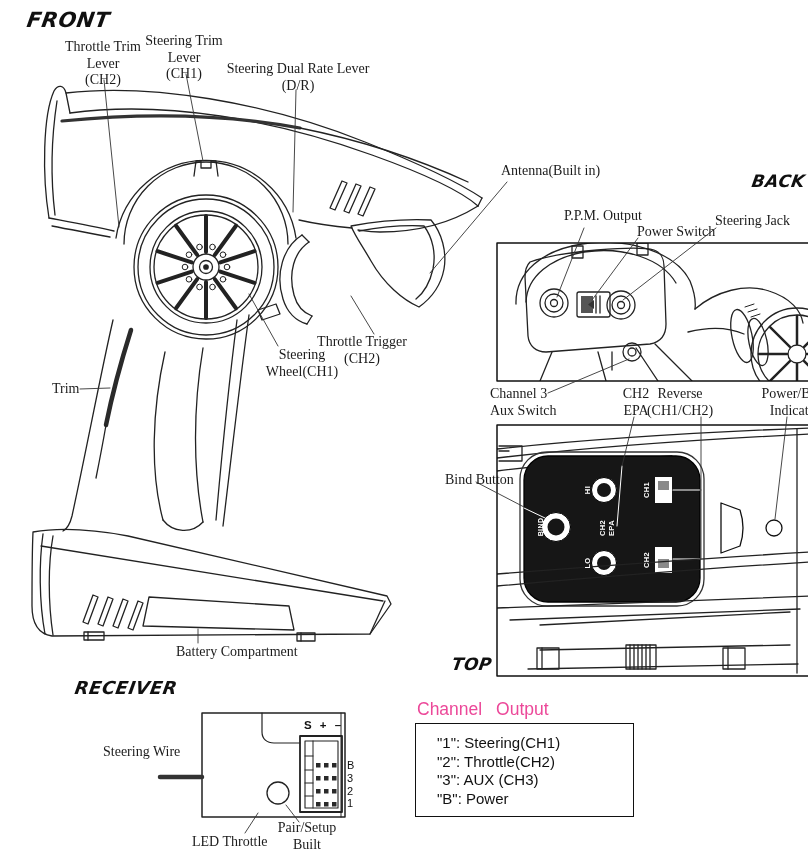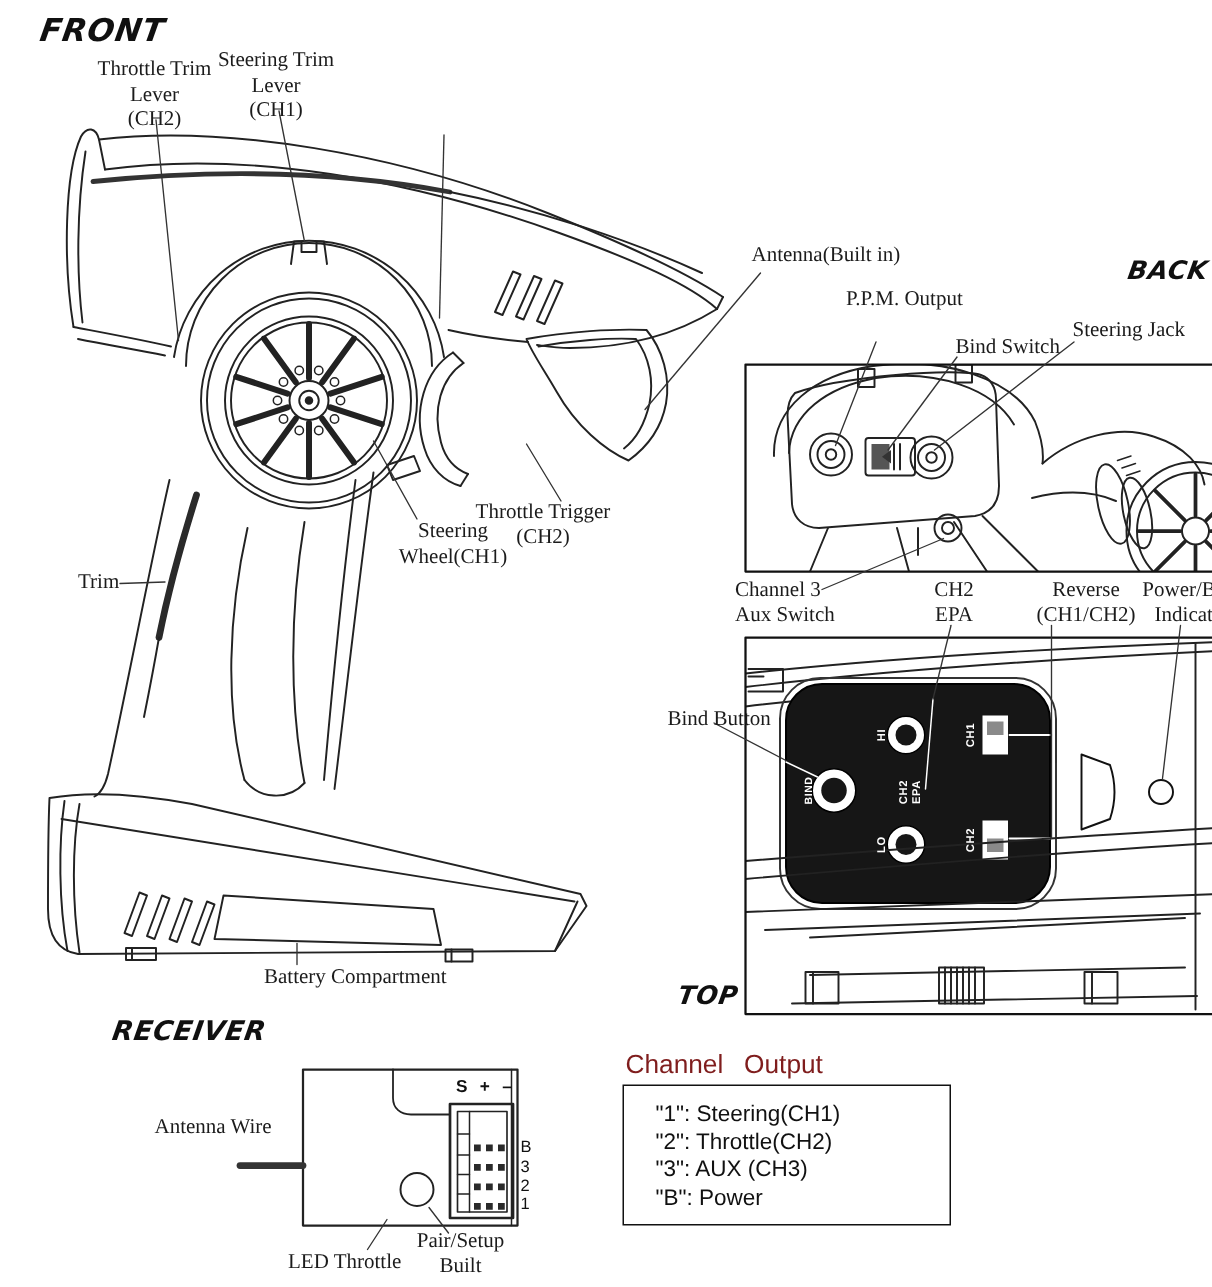--- a/index.html
+++ b/index.html
@@ -11,21 +11,21 @@
   .c{text-align:center;}
   .styled{position:absolute;font-family:"DejaVu Sans",sans-serif;font-weight:bold;
           font-style:italic;color:#101010;transform:skewX(-9deg);letter-spacing:.5px;
           white-space:nowrap;}
   .ptxt{position:absolute;font-family:"Liberation Sans",sans-serif;font-weight:bold;color:#fff;
         font-size:7.5px;line-height:1.25;letter-spacing:.4px;white-space:pre-line;text-align:center;
         transform:translate(-50%,-50%) rotate(-90deg);}
   .pin{position:absolute;left:347px;font-size:11px;color:#111;}
   .pins-header{position:absolute;left:304px;top:719px;font-size:11.5px;font-weight:bold;
                letter-spacing:2.5px;color:#111;}
-  .co-title{position:absolute;left:417px;top:699px;font-size:17.5px;word-spacing:9px;color:#7f1d1d;}
+  .co-title{position:absolute;left:417px;top:699px;font-size:17.5px;word-spacing:9px;color:#ec4899;}
   .co-box{position:absolute;left:415px;top:723px;width:219px;height:94px;border:1.6px solid #111;
           box-sizing:border-box;padding:10px 0 0 21px;}
   .co-row{font-size:15px;line-height:18.5px;color:#111;white-space:pre;}
 </style>
 </head>
 <body>
 
 <div class="stage">
 
   <svg class="art" width="808" height="858" viewBox="0 0 808 858">
@@ -300,51 +300,53 @@
   <div class="styled" style="left:752px;top:171px;font-size:17px;">BACK</div>
   <div class="styled" style="left:452px;top:654px;font-size:17px;">TOP</div>
   <div class="styled" style="left:75px;top:677px;font-size:18px;">RECEIVER</div>
 
   <div class="lbl c" style="left:55px;top:39px;width:96px;">Throttle Trim
 Lever
 (CH2)</div>
   <div class="lbl c" style="left:137px;top:33px;width:94px;">Steering Trim
 Lever
 (CH1)</div>
+  <div class="lbl c" style="left:199px;top:61px;width:198px;">Steering Dual Rate Lever
+(D/R)</div>
   <div class="lbl" style="left:501px;top:163px;">Antenna(Built in)</div>
   <div class="lbl c" style="left:257px;top:347px;width:90px;">Steering
 Wheel(CH1)</div>
   <div class="lbl c" style="left:312px;top:334px;width:100px;">Throttle Trigger
 (CH2)</div>
   <div class="lbl" style="left:52px;top:381px;">Trim</div>
   <div class="lbl" style="left:140px;top:644px;margin-left:36px;">Battery Compartment</div>
 
-  <div class="lbl" style="left:564px;top:192px;">P.P.M. Output</div>
-  <div class="lbl" style="left:637px;top:224px;">Bind Switch</div>
+  <div class="lbl" style="left:564px;top:208px;">P.P.M. Output</div>
+  <div class="lbl" style="left:637px;top:224px;">Power Switch</div>
   <div class="lbl" style="left:715px;top:213px;">Steering Jack</div>
   <div class="lbl" style="left:490px;top:386px;">Channel 3
 Aux Switch</div>
 
   <div class="lbl" style="left:424px;top:472px;margin-left:21px;">Bind Button</div>
   <div class="lbl c" style="left:613px;top:386px;width:46px;">CH2
 EPA</div>
-  <div class="lbl c" style="left:681px;top:386px;width:86px;">Reverse
+  <div class="lbl c" style="left:637px;top:386px;width:86px;">Reverse
 (CH1/CH2)</div>
   <div class="lbl c" style="left:756px;top:386px;width:78px;">Power/Bind
 Indicator</div>
 
   <span class="ptxt" style="left:541px;top:527px;font-size:7px;">BIND</span>
   <span class="ptxt" style="left:588px;top:490px;">HI</span>
   <span class="ptxt" style="left:588px;top:563px;">LO</span>
   <span class="ptxt" style="left:607px;top:528px;">CH2
 EPA</span>
   <span class="ptxt" style="left:647px;top:490px;">CH1</span>
   <span class="ptxt" style="left:647px;top:560px;">CH2</span>
 
-  <div class="lbl" style="left:103px;top:744px;">Antenna Wire</div>
+  <div class="lbl" style="left:103px;top:744px;">Steering Wire</div>
   <div class="lbl" style="left:192px;top:834px;">LED Throttle</div>
   <div class="lbl c" style="left:267px;top:820px;width:80px;">Pair/Setup
 Built</div>
   <div class="pins-header">S + –</div>
   <div class="pin" style="top:759px;">B</div>
   <div class="pin" style="top:772px;">3</div>
   <div class="pin" style="top:785px;">2</div>
   <div class="pin" style="top:797px;">1</div>
 
   <div class="co-title">Channel Output</div>

